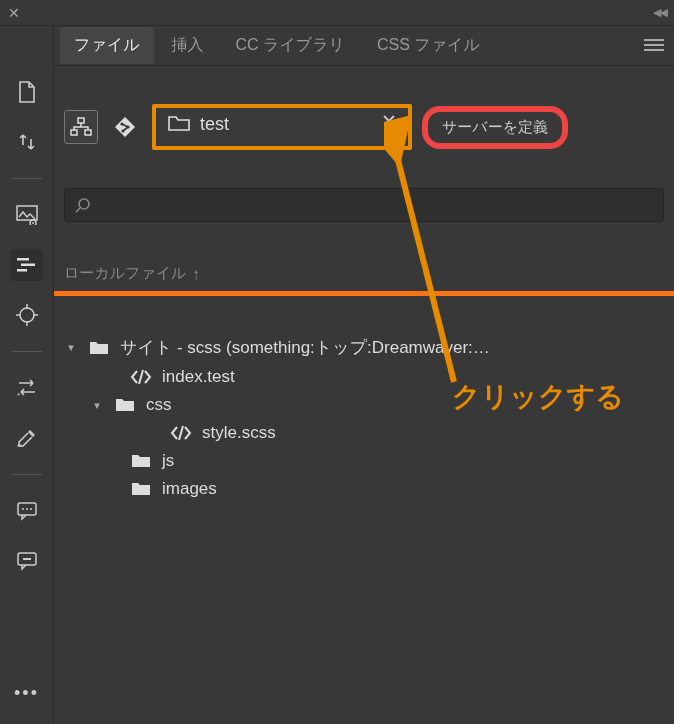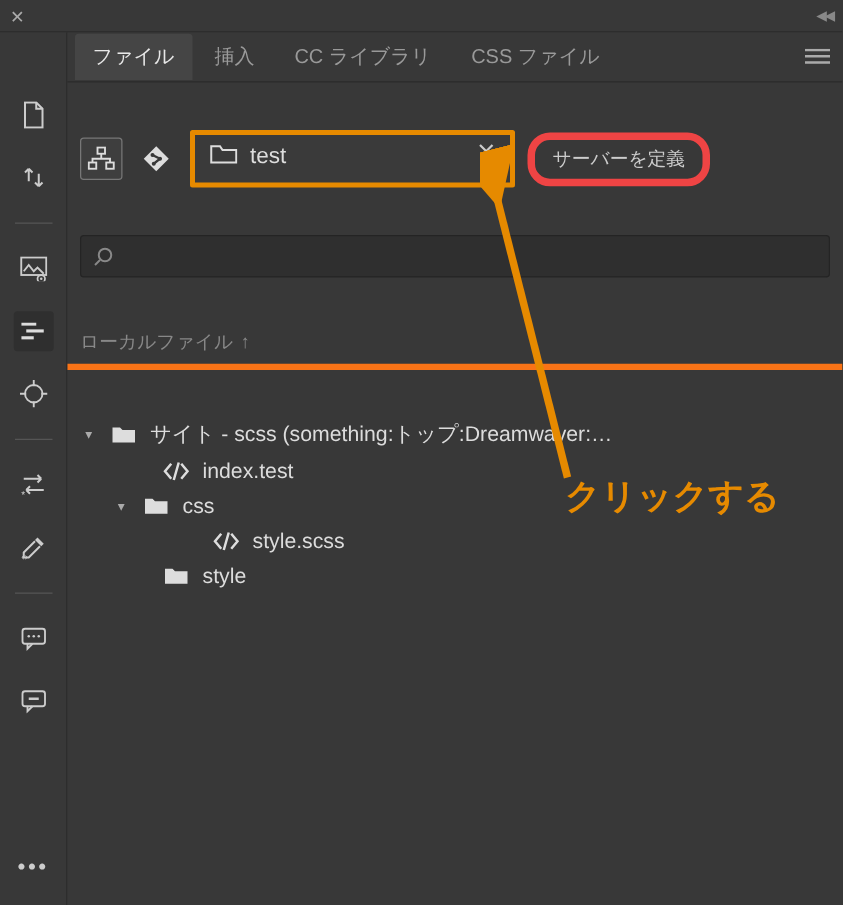--- a/index.html
+++ b/index.html
@@ -401,21 +401,30 @@
         </span>
         <span>style.scss</span>
       </div>
       <div class="row indent-1">
         <span class="caret"></span>
         <span class="icon">
           <svg width="20" height="16" viewBox="0 0 20 16">
               <path d="M1 2h6l2 2h10v10H1z" fill="#ddd"></path>
             </svg>
         </span>
-        <span>style</span>
+        <span>js</span>
+      </div>
+      <div class="row indent-1">
+        <span class="caret"></span>
+        <span class="icon">
+          <svg width="20" height="16" viewBox="0 0 20 16">
+              <path d="M1 2h6l2 2h10v10H1z" fill="#ddd"></path>
+            </svg>
+        </span>
+        <span>images</span>
       </div>
     </div>
 
     <svg class="annotation-arrow" width="90" height="300" viewBox="0 0 90 300">
       <defs>
         <marker id="ah" markerWidth="8" markerHeight="8" refX="4" refY="4" orient="auto">
           <path d="M0 0L8 4L0 8z" fill="#e68a00"></path>
         </marker>
       </defs>
       <path d="M10 42 L70 280" stroke="#e68a00" stroke-width="6" fill="none" marker-start="url(#ah)"></path>

